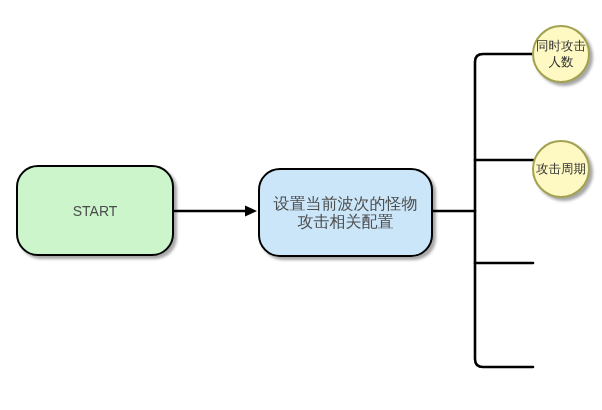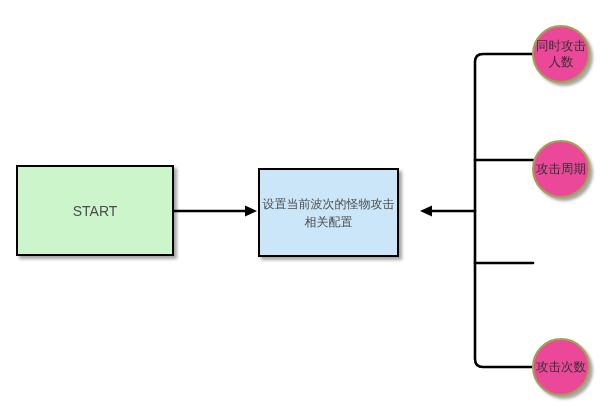--- a/index.html
+++ b/index.html
@@ -19,48 +19,49 @@
     left: 0; top: 0;
     width: 602px; height: 410px;
   }
   .node {
     position: absolute;
     box-sizing: border-box;
     display: flex;
     align-items: center;
     justify-content: center;
     text-align: center;
+    border-radius: 22px;
   }
   .rect-node {
     border: 2px solid #000000;
     box-shadow: 3px 3px 3px rgba(0,0,0,0.35);
   }
   .start-node {
     left: 16px; top: 165px;
     width: 158px; height: 91px;
     background: #ccf5cc;
     color: #4c4c4c;
     font-size: 14px;
   }
   .process-node {
     left: 258px; top: 168px;
-    width: 141px; height: 89px;
+    width: 175px; height: 89px;
     background: #cbe6f8;
     color: #4c4c4c;
-    font-size: 12px;
+    font-size: 16px;
     line-height: 18px;
     padding: 0;
   }
   .process-node span { display: block; width: 157px; }
   .circle-node {
     width: 58px; height: 58px;
     left: 532px;
     border: 2px solid #a2a251;
     border-radius: 50%;
-    background: #ec4899;
+    background: #fef9c3;
     color: #323232;
     font-size: 12.5px;
     line-height: 16px;
     box-shadow: 3px 3px 3px rgba(0,0,0,0.35);
   }
   .circle-node span { display: block; width: 54px; }
   .c1 { top: 25px; }
   .c2 { top: 140px; }
   .c3 { top: 234px; }
   .c4 { top: 338px; }
@@ -99,17 +100,14 @@
 
   <div class="node circle-node c1">
     <span>同时攻击人数</span>
   </div>
 
   <div class="node circle-node c2">
     <span>攻击周期</span>
   </div>
 
 
-  <div class="node circle-node c4">
-    <span>攻击次数</span>
-  </div>
 
 </div>
 
 </body></html>

